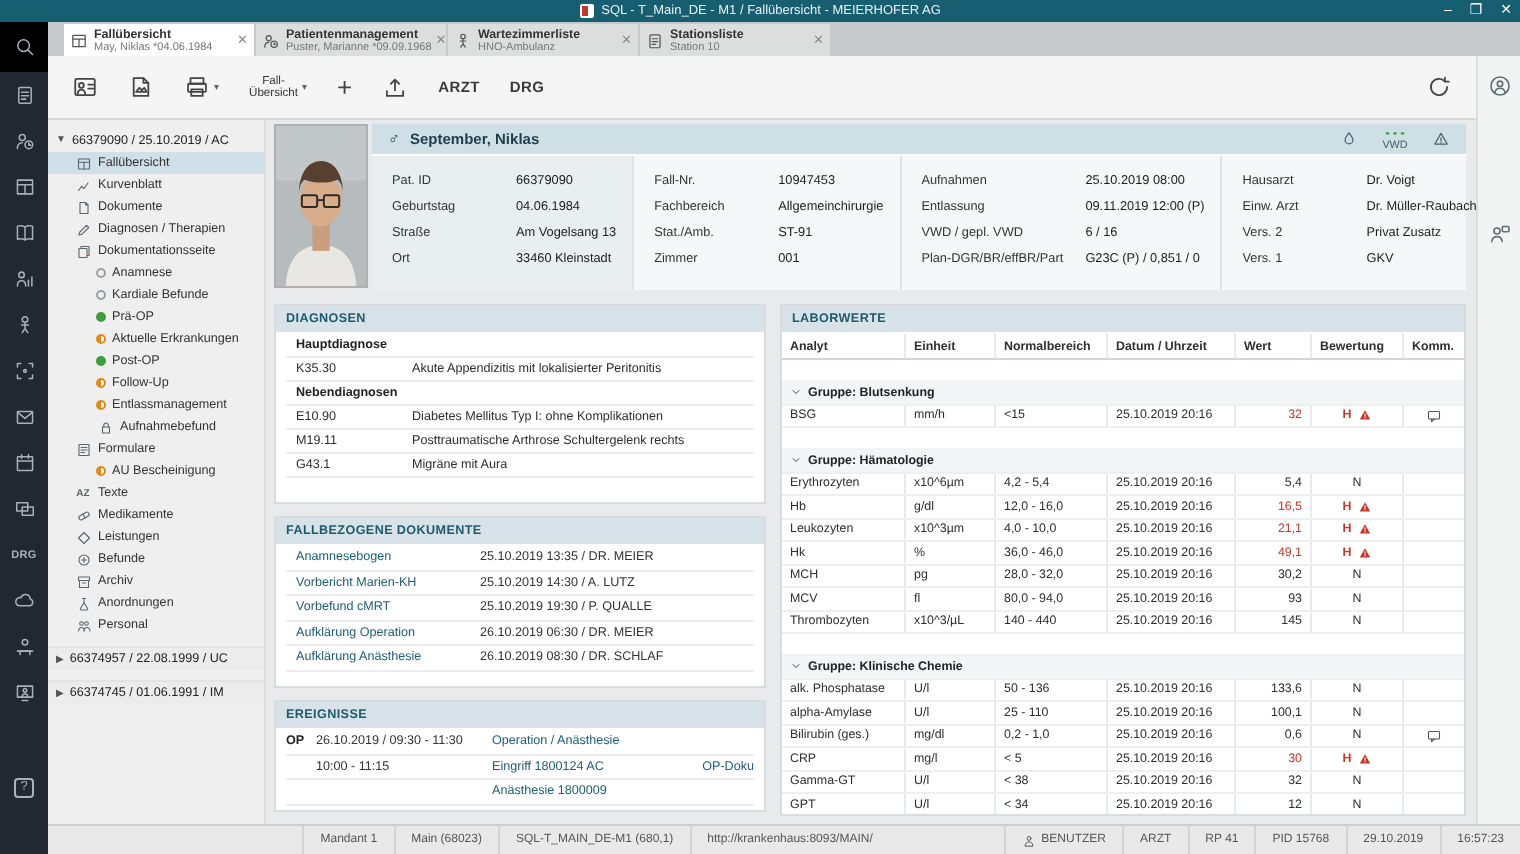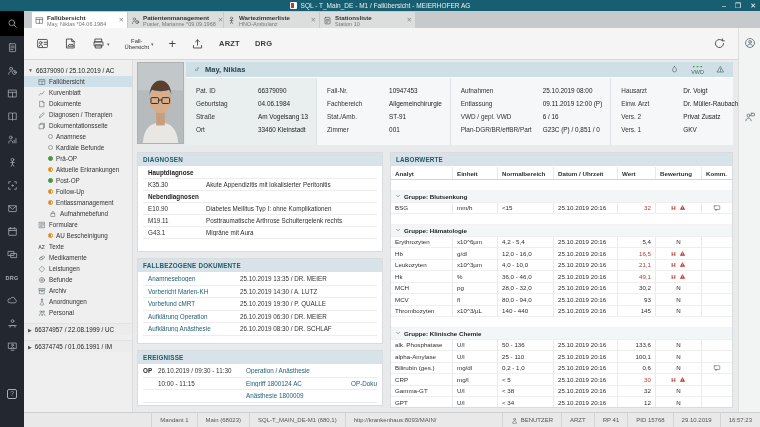--- a/index.html
+++ b/index.html
@@ -535,21 +535,21 @@
             <path d="M12 35c0-11 5-17 11.5-17S35 24 35 35c0-3-1-6.5-3-7.5-4 2-12 2-17 0-2 1-3 4.5-3 7.5z" fill="#57402f"></path>
             <g stroke="#2e2a26" fill="none" stroke-width="1">
               <rect x="13.5" y="35.5" width="8" height="6" rx="1"></rect>
               <rect x="25" y="35.5" width="8" height="6" rx="1"></rect>
               <line x1="21.5" y1="38" x2="25" y2="38"></line>
             </g>
           </svg>
         </div>
         <div class="pat-name-bar">
           <span class="gender">♂</span>
-          <span class="pat-name">May, Niklas</span>
+          <span class="pat-name">September, Niklas</span>
           <div class="hdr-icons" id="hdrIcons">
               <span>
                 <svg viewBox="0 0 16 16" width="9" height="9" fill="none" stroke="currentColor" stroke-width="1.1" stroke-linecap="round" stroke-linejoin="round">
                   <path d="M8 2.5c2 2.7 3.5 4.6 3.5 6.3a3.5 3.5 0 1 1-7 0C4.5 7.1 6 5.2 8 2.5z"></path>
                 </svg>
               </span>
               <span>
                 <svg viewBox="0 0 18 12" width="15" height="10">
                   <g stroke="#3f9c3f" stroke-width="1.4">
                     <path d="M3.5 2h2M8 2h2M12.5 2h2"></path>

